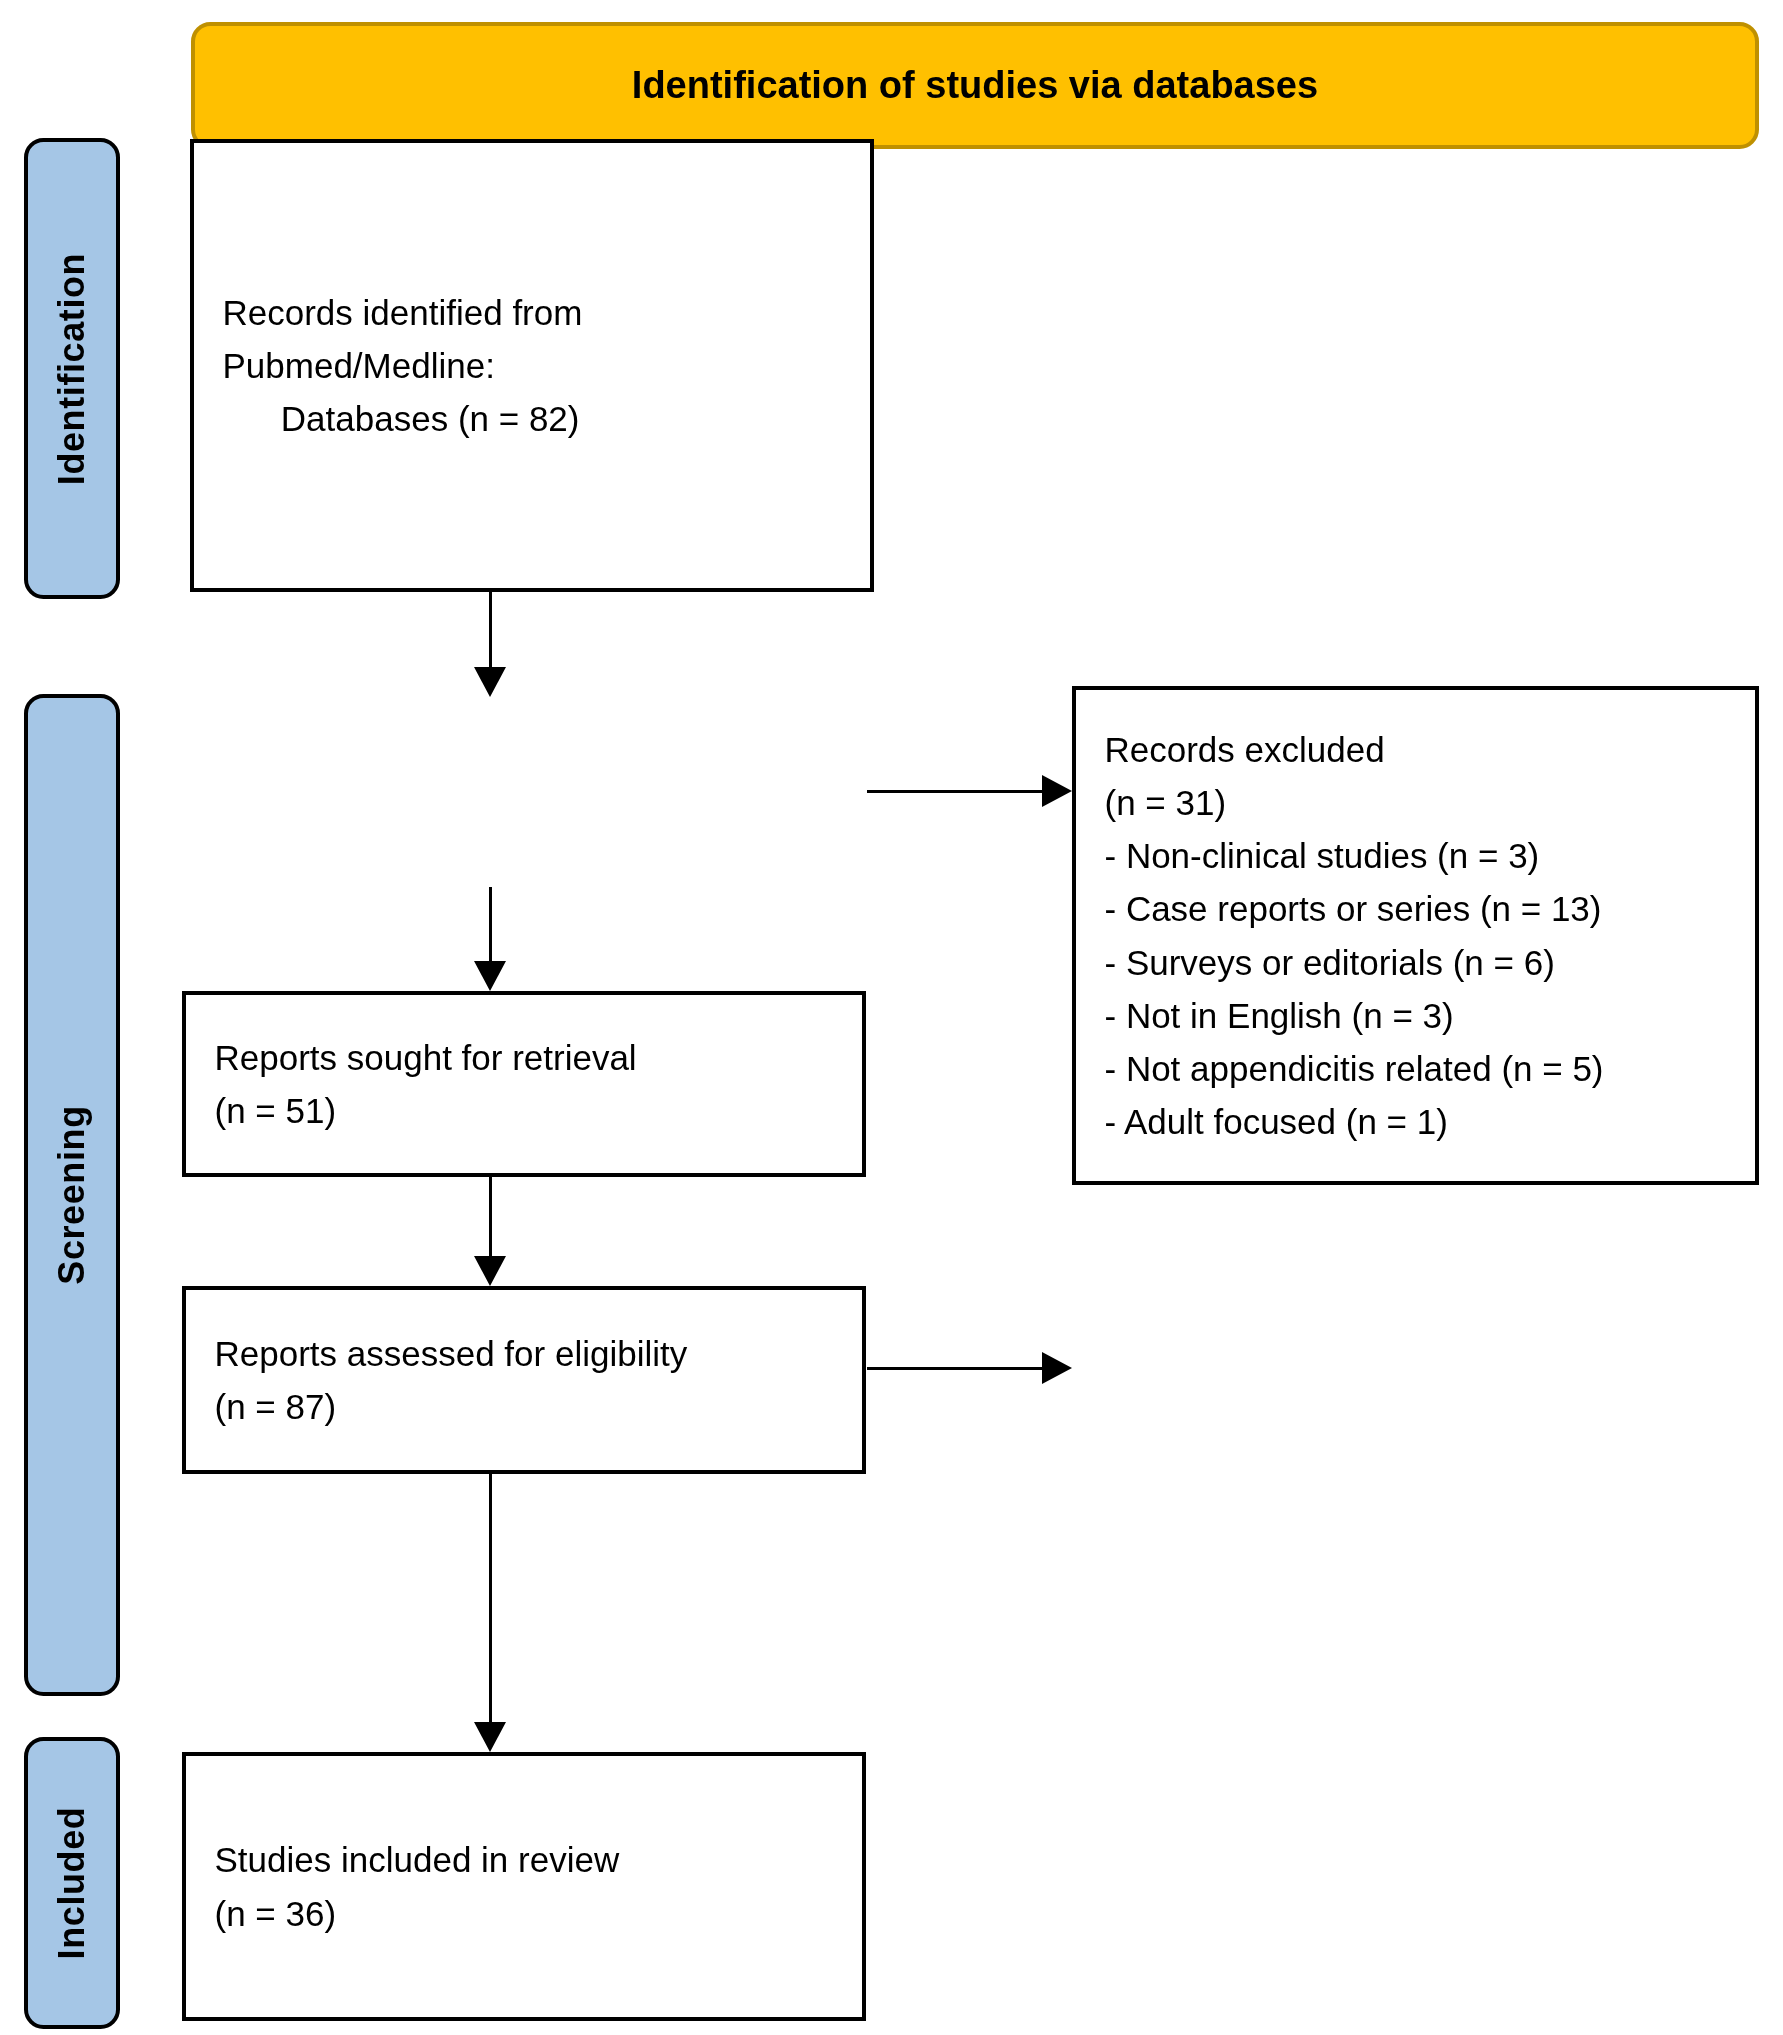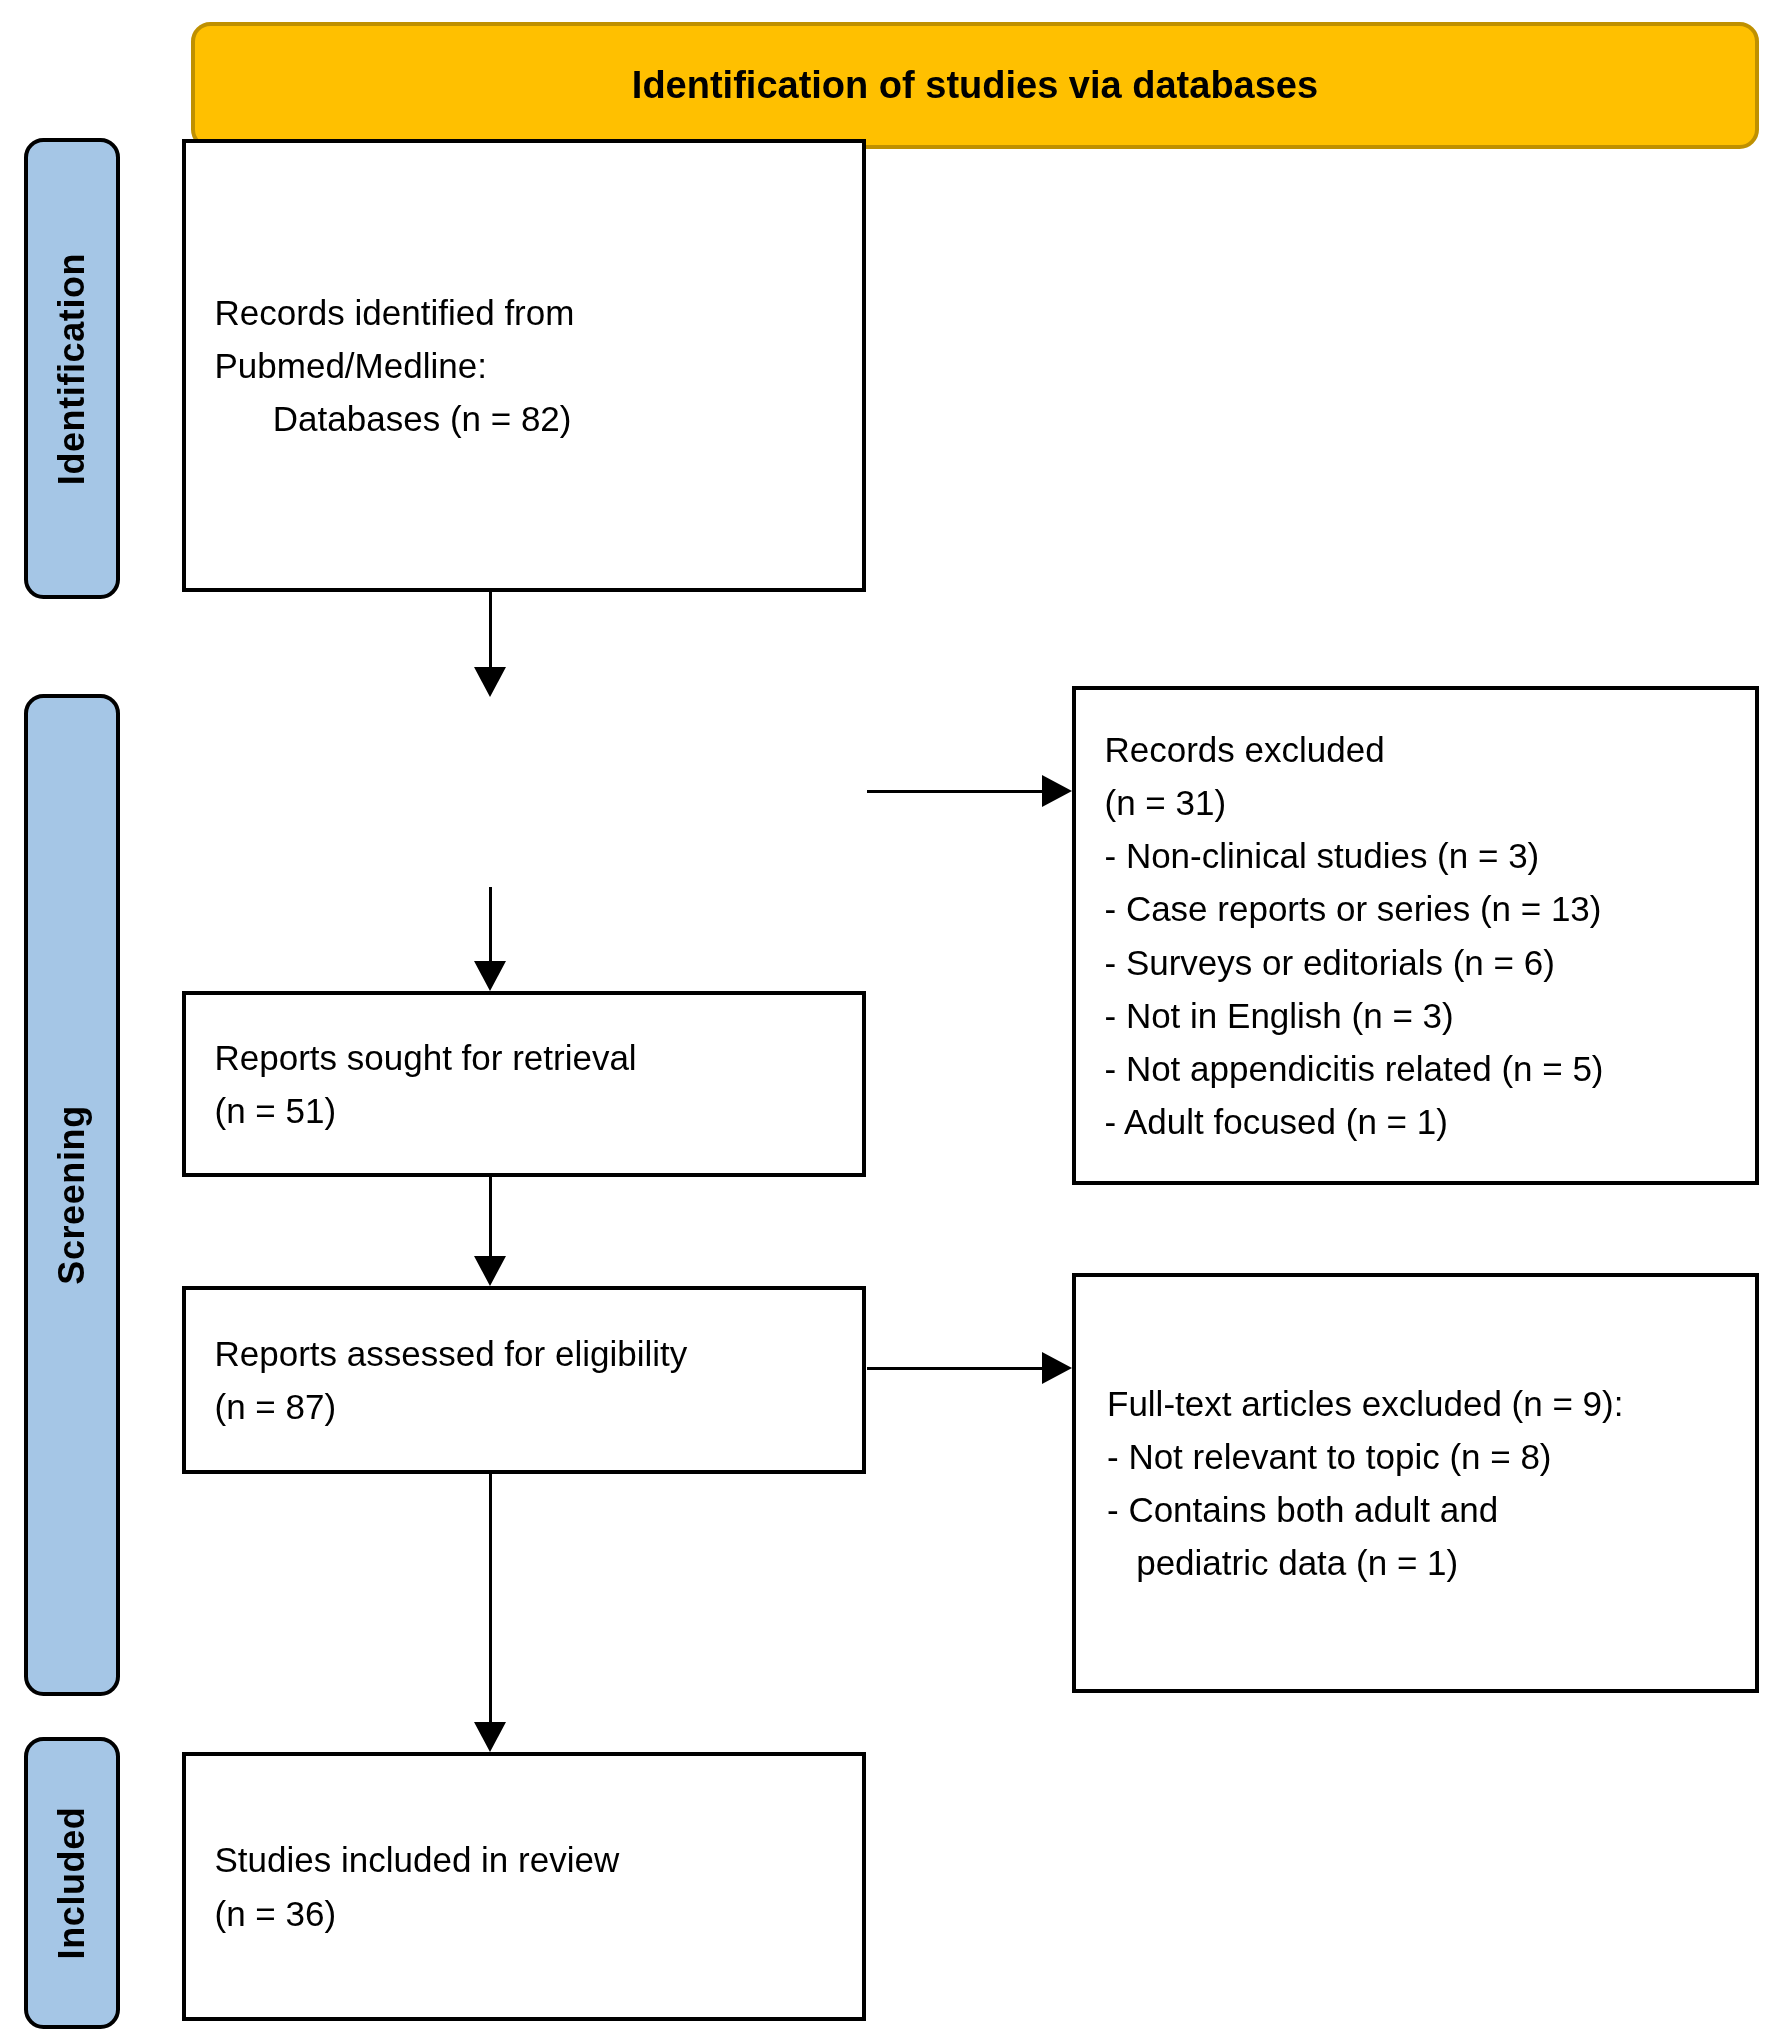--- a/index.html
+++ b/index.html
@@ -77,21 +77,21 @@
   <div class="stage-bar" style="top:138px; height:461px;">
     <span class="lbl">Identification</span>
   </div>
   <div class="stage-bar" style="top:694px; height:1002px;">
     <span class="lbl">Screening</span>
   </div>
   <div class="stage-bar" style="top:1737px; height:292px;">
     <span class="lbl">Included</span>
   </div>
 
-  <div class="flow-box" style="left:182px; top:139px; width:684px; height:453px;">
+  <div class="flow-box" style="left:190px; top:139px; width:684px; height:453px;">
     <div class="txt">Records identified from
 Pubmed/Medline:
 &nbsp;&nbsp;&nbsp;&nbsp;&nbsp;&nbsp;Databases (n = 82)</div>
   </div>
 
 
   <div class="flow-box" style="left:182px; top:991px; width:684px; height:186px;">
     <div class="txt">Reports sought for retrieval
 (n = 51)</div>
   </div>
@@ -110,26 +110,20 @@
     <div class="txt" style="">Records excluded
 (n = 31)
 - Non-clinical studies (n = 3)
 - Case reports or series (n = 13)
 - Surveys or editorials (n = 6)
 - Not in English (n = 3)
 - Not appendicitis related (n = 5)
 - Adult focused (n = 1)</div>
   </div>
 
-  <div class="flow-box" style="left:1072px; top:1273px; width:687px; height:420px;">
-    <div class="txt" style="padding-left:31px;">Full-text articles excluded (n = 9):
-- Not relevant to topic (n = 8)
-- Contains both adult and
-&nbsp;&nbsp;&nbsp;pediatric data (n = 1)</div>
-  </div>
 
   <div>
     <div class="vline" style="left:489px; top:592px; height:78px;"></div>
     <div class="head-down" style="left:474px; top:667px;"></div>
   </div>
 
   <div>
     <div class="vline" style="left:489px; top:887px; height:76px;"></div>
     <div class="head-down" style="left:474px; top:961px;"></div>
   </div>

